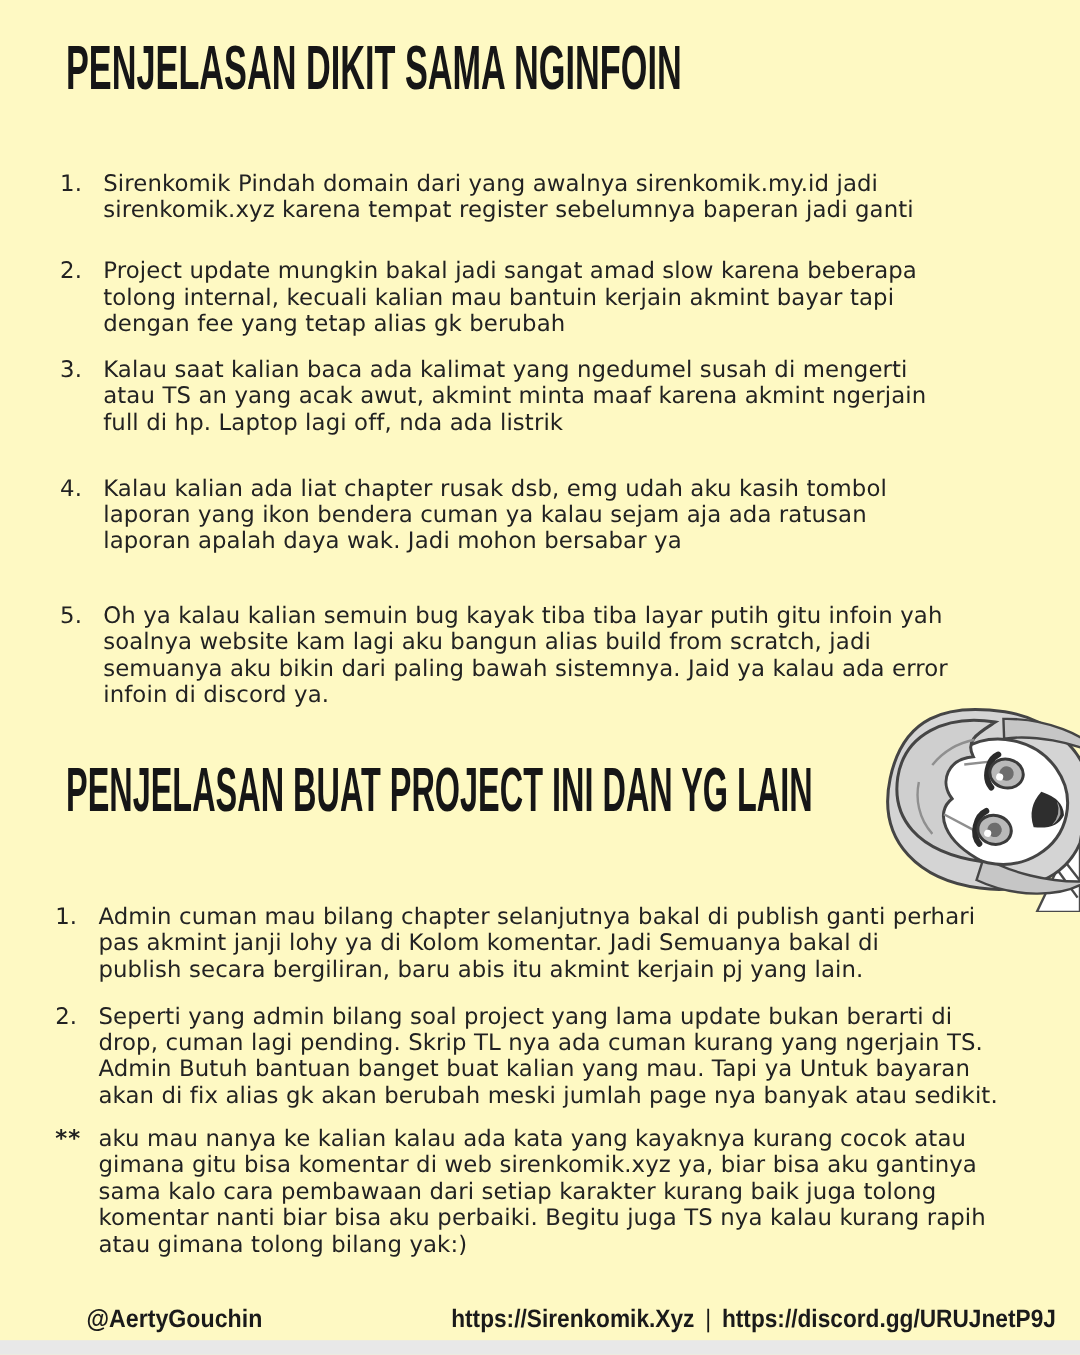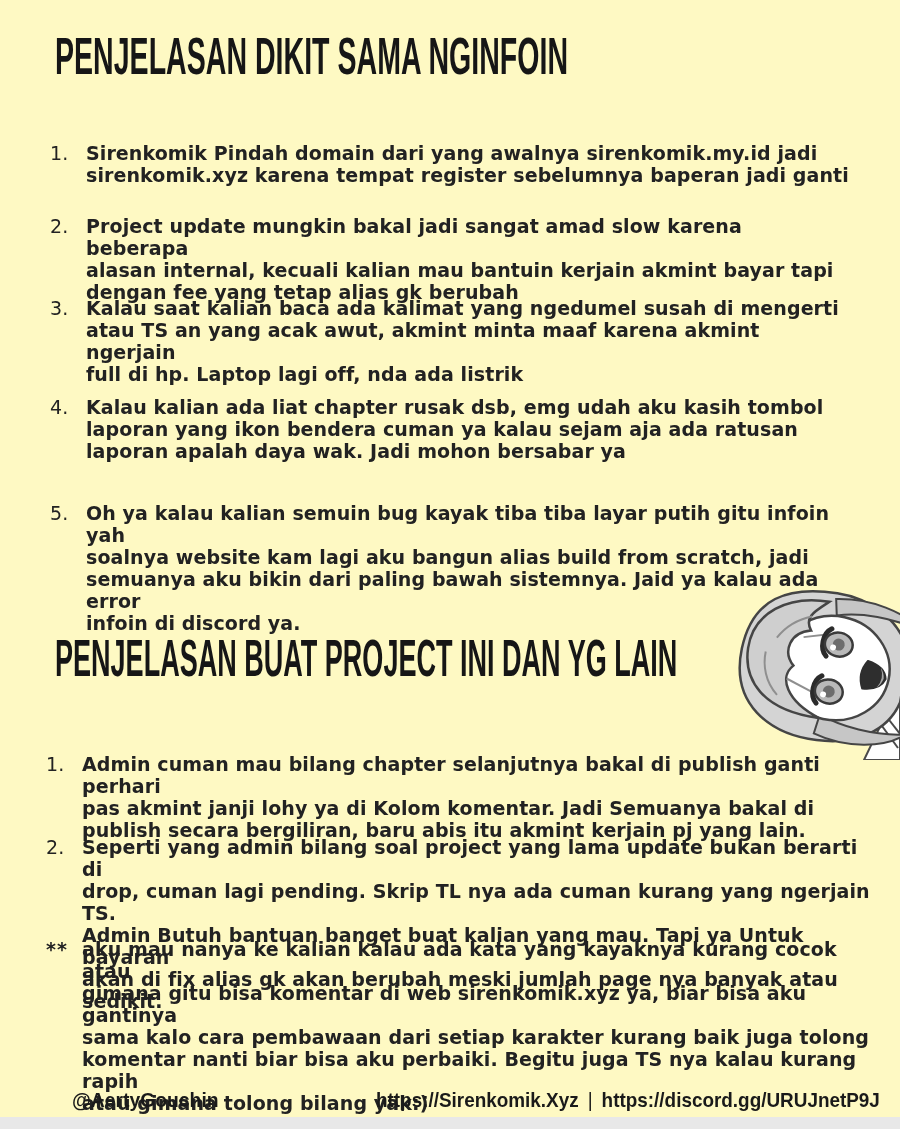--- a/index.html
+++ b/index.html
@@ -41,21 +41,20 @@
     color:#222;
   }
   .item .marker {
     flex:none;
     width:27px;
     text-align:left;
   }
   .item .txt {
     white-space:pre-line;
     flex:1;
-    font-weight:bold;
   }
   .s1 { left:50px; width:800px; }
   .s2 { left:46px; width:830px; }
   .item.stars .marker { font-weight:700; letter-spacing:1px; }
 
   
   .footer-handle {
     position:absolute;
     left:72px; top:1088px;
     font-family:"Liberation Sans", sans-serif;
@@ -95,21 +94,21 @@
   <div class="heading h1">PENJELASAN DIKIT SAMA NGINFOIN</div>
 
   <div class="item s1" style="top:142px">
     <span class="marker">1.</span>
     <div class="txt">Sirenkomik Pindah domain dari yang awalnya sirenkomik.my.id jadi
 sirenkomik.xyz karena tempat register sebelumnya baperan jadi ganti</div>
   </div>
   <div class="item s1" style="top:215px">
     <span class="marker">2.</span>
     <div class="txt">Project update mungkin bakal jadi sangat amad slow karena beberapa
-alasan internal, kecuali kalian mau bantuin kerjain akmint bayar tapi
+tolong internal, kecuali kalian mau bantuin kerjain akmint bayar tapi
 dengan fee yang tetap alias gk berubah</div>
   </div>
   <div class="item s1" style="top:297px">
     <span class="marker">3.</span>
     <div class="txt">Kalau saat kalian baca ada kalimat yang ngedumel susah di mengerti
 atau TS an yang acak awut, akmint minta maaf karena akmint ngerjain
 full di hp. Laptop lagi off, nda ada listrik</div>
   </div>
   <div class="item s1" style="top:396px">
     <span class="marker">4.</span>

